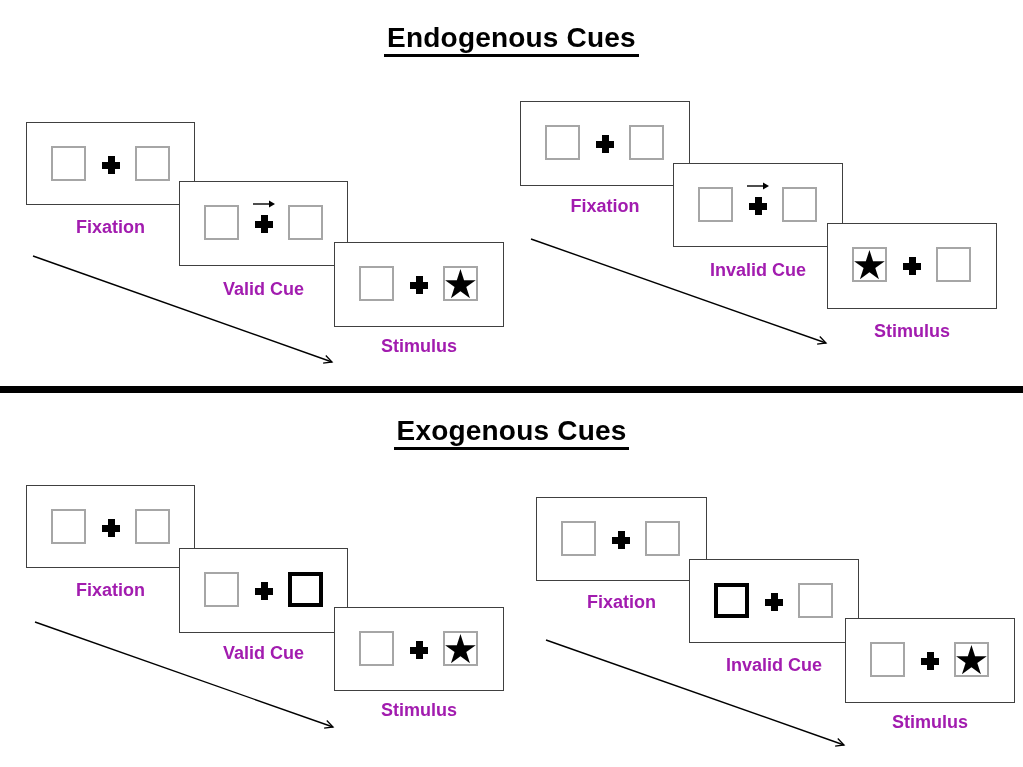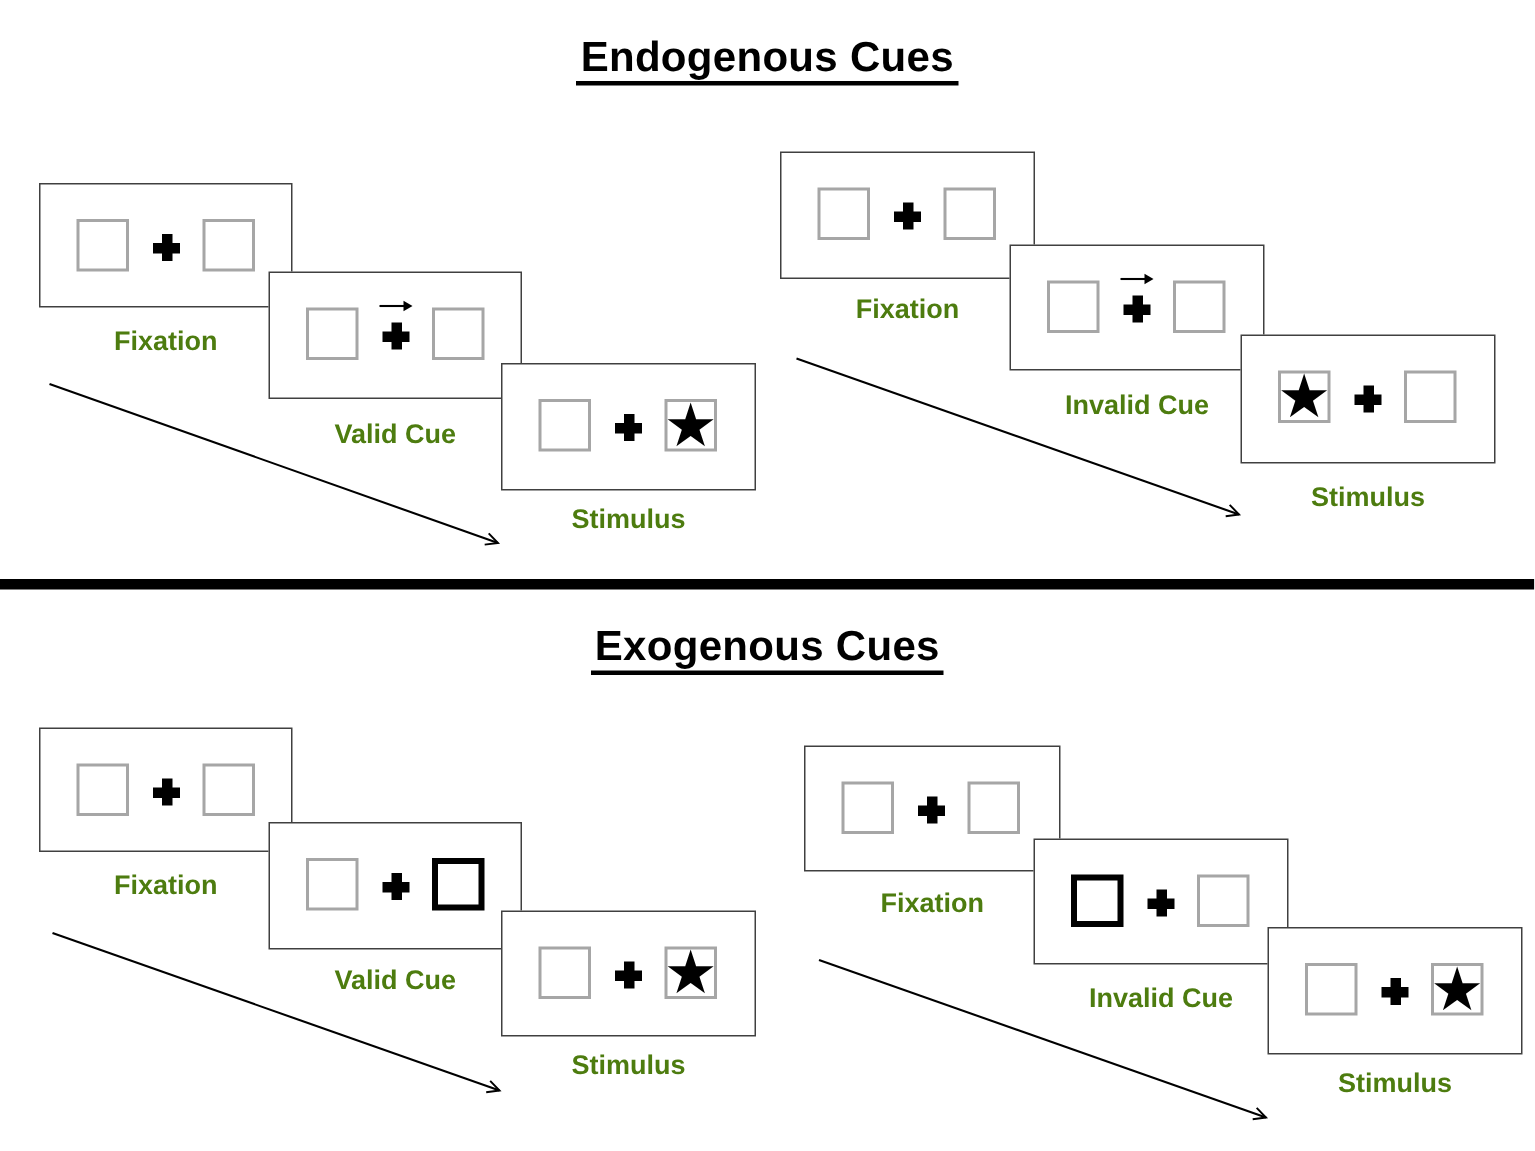--- a/index.html
+++ b/index.html
@@ -13,21 +13,21 @@
   .card{position:absolute;background:#fff;border:1.5px solid #404040;box-sizing:border-box;}
   .sq{position:absolute;top:23px;width:35px;height:35px;border:2px solid #a6a6a6;background:#fff;box-sizing:border-box;}
   .sq.left{left:24px}
   .sq.right{left:108px}
   .sq.thick{border:4px solid #000;}
   .star{position:absolute;left:0;top:0;width:100%;height:100%;display:flex;align-items:center;justify-content:center;font-size:40px;line-height:1;color:#000;}
   .plus{position:absolute;left:75px;top:33px;width:18px;height:18px;}
   .plus .ph{position:absolute;left:0;top:5.5px;width:18px;height:7px;background:#000;}
   .plus .pv{position:absolute;left:5.5px;top:0;width:7px;height:18px;background:#000;}
   .cue-arrow{position:absolute;left:72px;top:16px;width:26px;height:12px;}
-  .step-label{position:absolute;font-weight:bold;font-size:18px;text-align:center;color:#4d7c0f;}
+  .step-label{position:absolute;font-weight:bold;font-size:18px;text-align:center;color:#a21caf;}
   .flow-arrows{position:absolute;left:0;top:0;width:1023px;height:767px;}
 </style>
 </head>
 <body>
 
 <div id="page">
 
   <div class="title" style="top:415px;"><span>Exogenous Cues</span></div>
   <div class="title" style="top:22px;"><span>Endogenous Cues</span></div>
 

